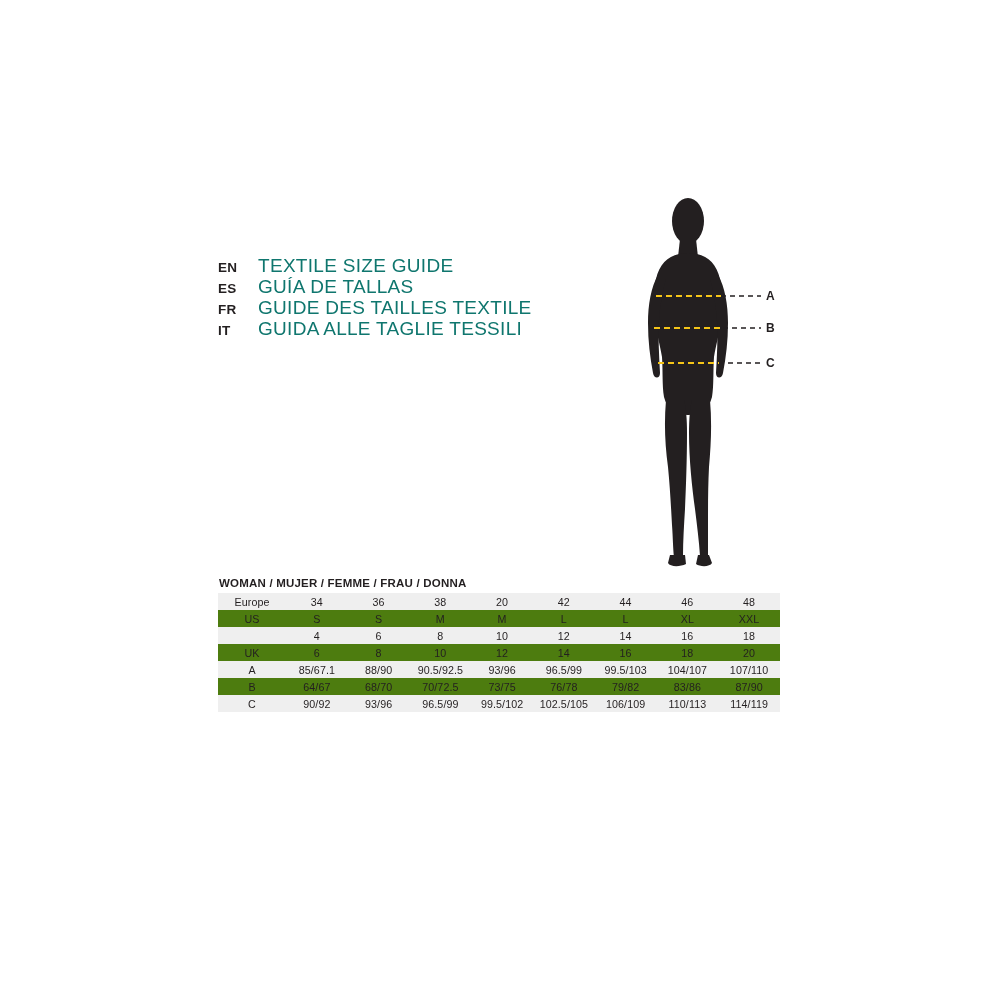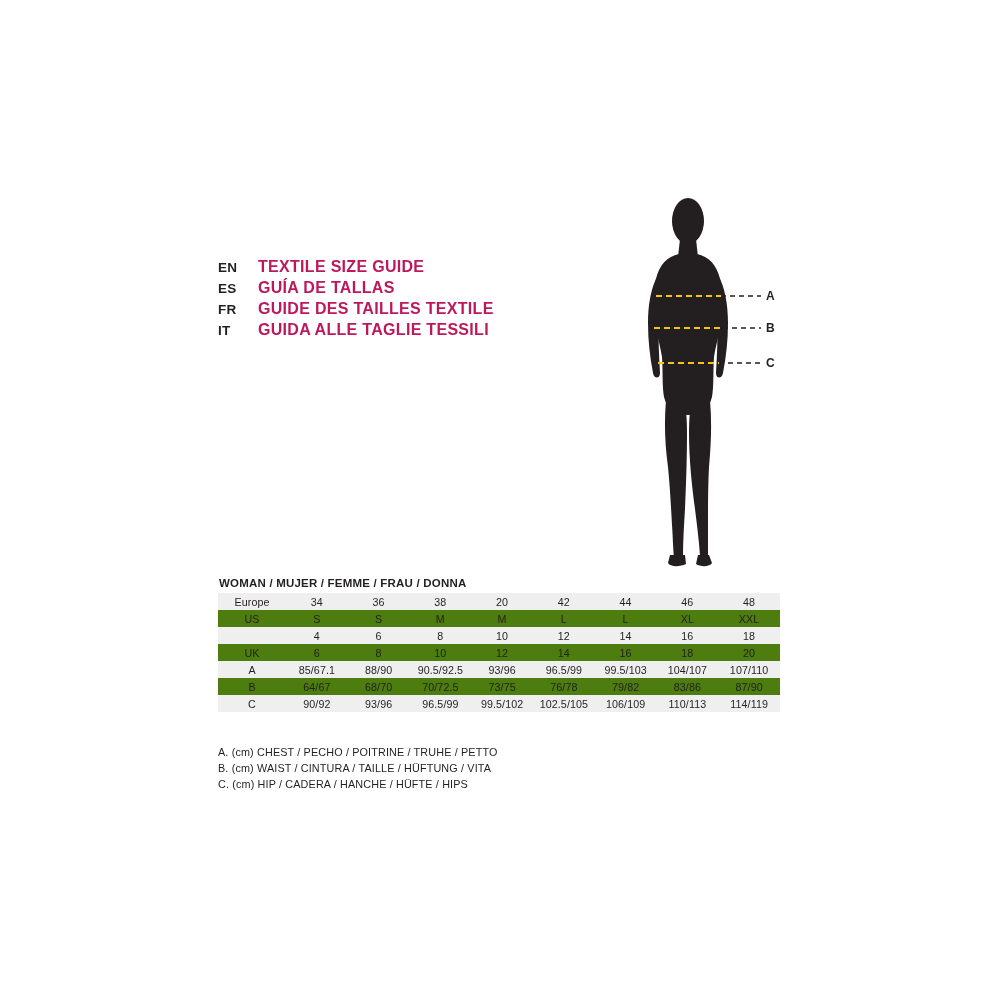--- a/index.html
+++ b/index.html
@@ -37,23 +37,23 @@
   }
   .lang-code {
     width: 40px;
     font-size: 13.5px;
     font-weight: bold;
     color: #231f20;
     flex: none;
     margin-top: 48px;
   }
   .lang-title {
-    font-size: 16px;
-    font-weight: bold;
-    color: #be185d;
+    font-size: 19px;
+    font-weight: normal;
+    color: #0f766e;
     letter-spacing: 0.3px;
   }
 
   
   .figure-wrap {
     position: absolute;
     left: 620px;
     top: 195px;
     width: 200px;
     height: 390px;
@@ -311,19 +311,14 @@
           <td>99.5/102</td>
           <td>102.5/105</td>
           <td>106/109</td>
           <td>110/113</td>
           <td>114/119</td>
         </tr>
       </tbody>
     </table>
   </div>
 
-  <div class="legend">
-    <div class="legend-line">A. (cm) CHEST / PECHO / POITRINE / TRUHE / PETTO</div>
-    <div class="legend-line">B. (cm) WAIST / CINTURA / TAILLE / HÜFTUNG / VITA</div>
-    <div class="legend-line">C. (cm) HIP / CADERA / HANCHE / HÜFTE / HIPS</div>
-  </div>
 
 </div>
 
 </body></html>

